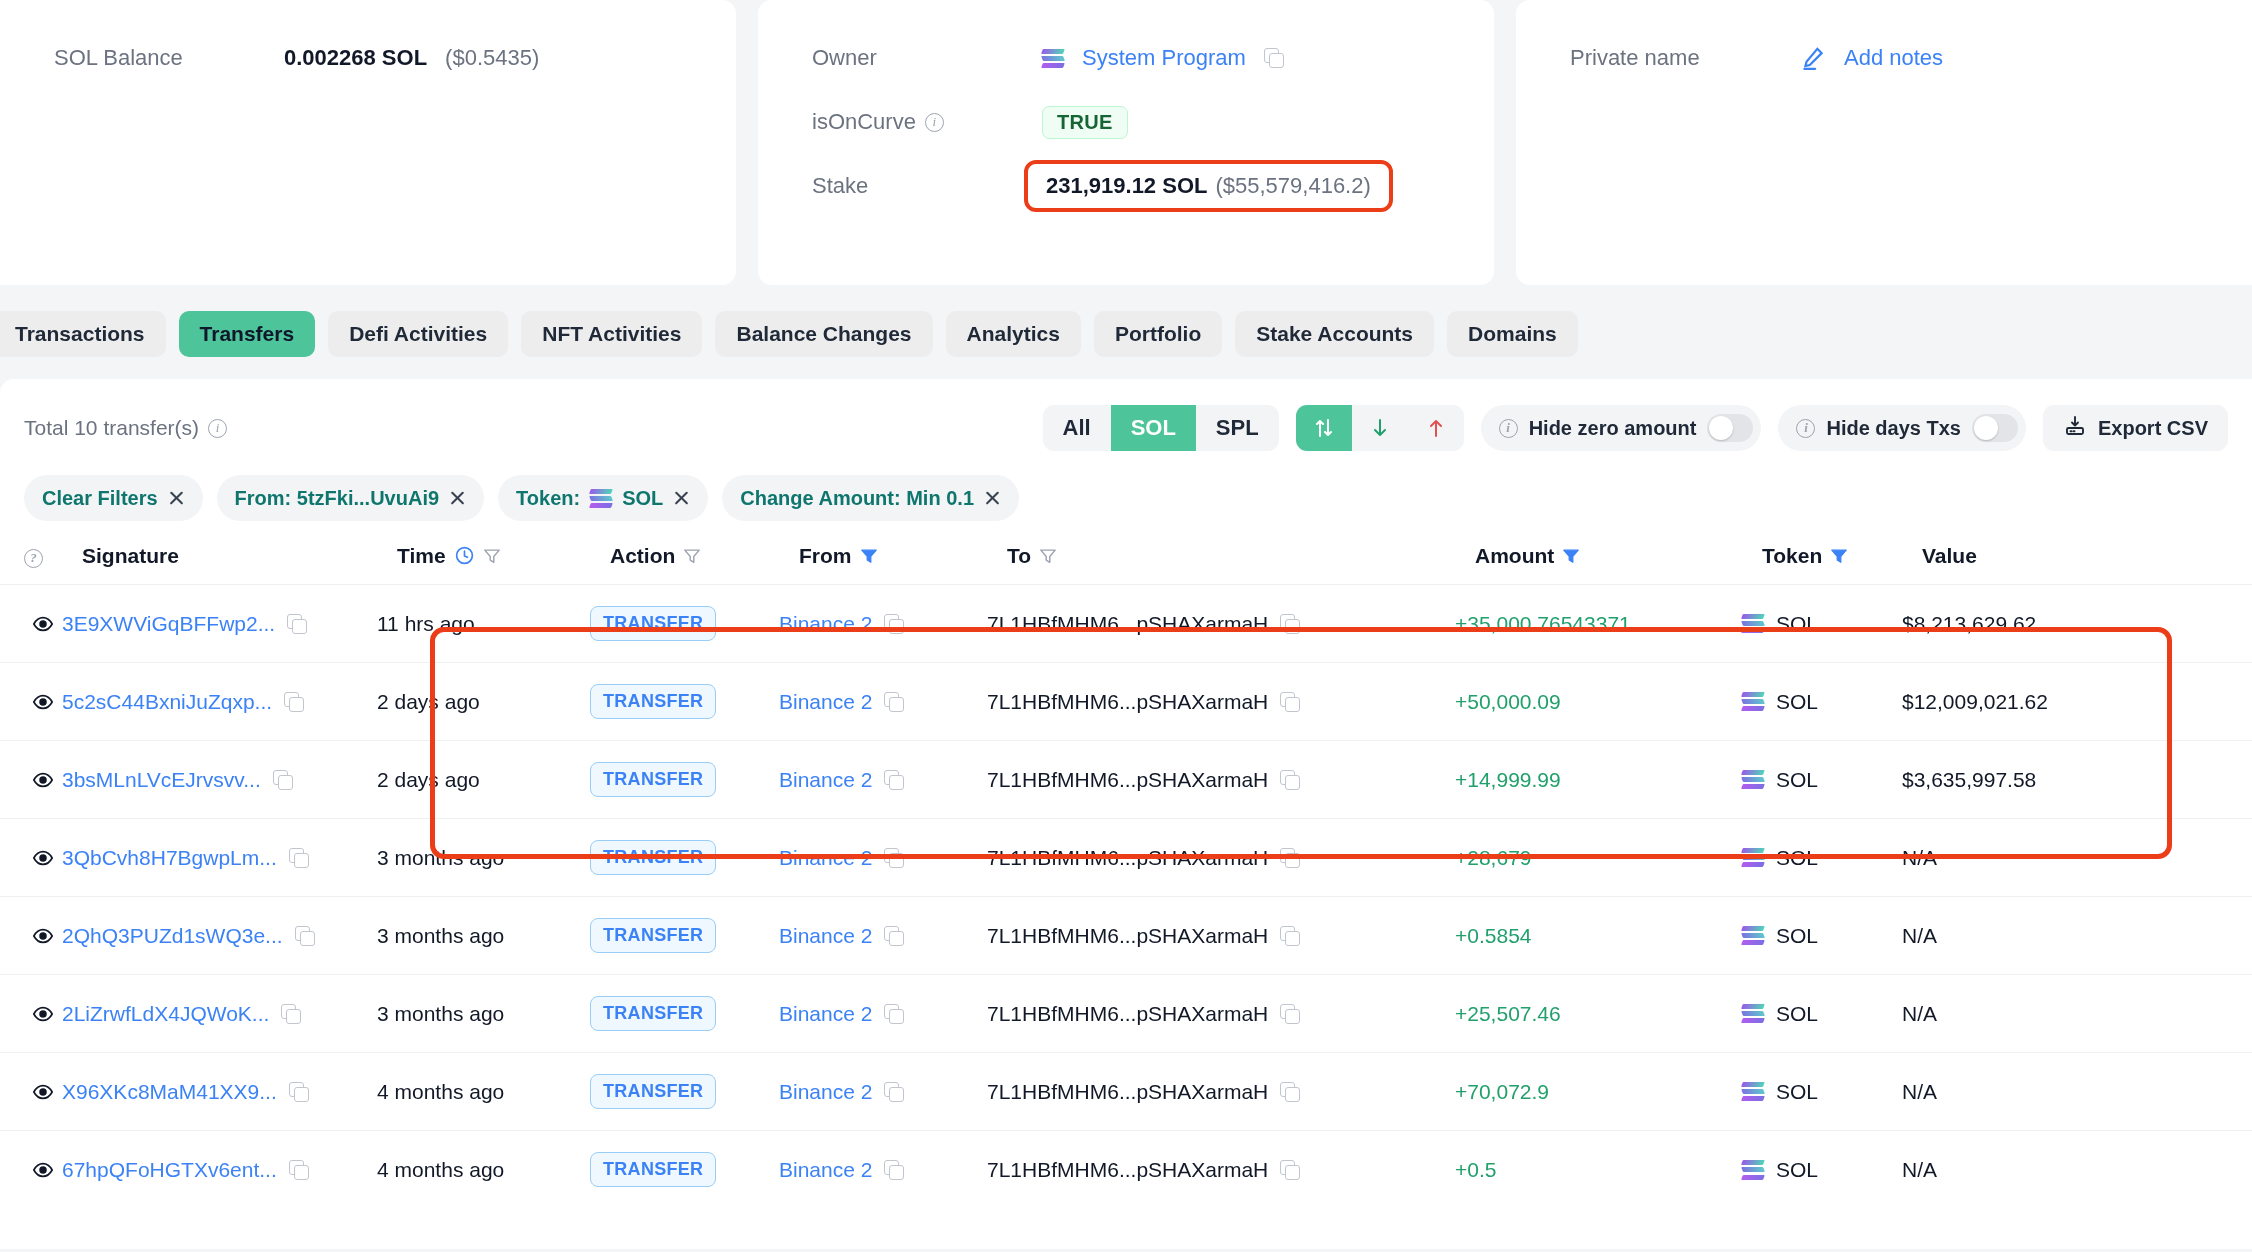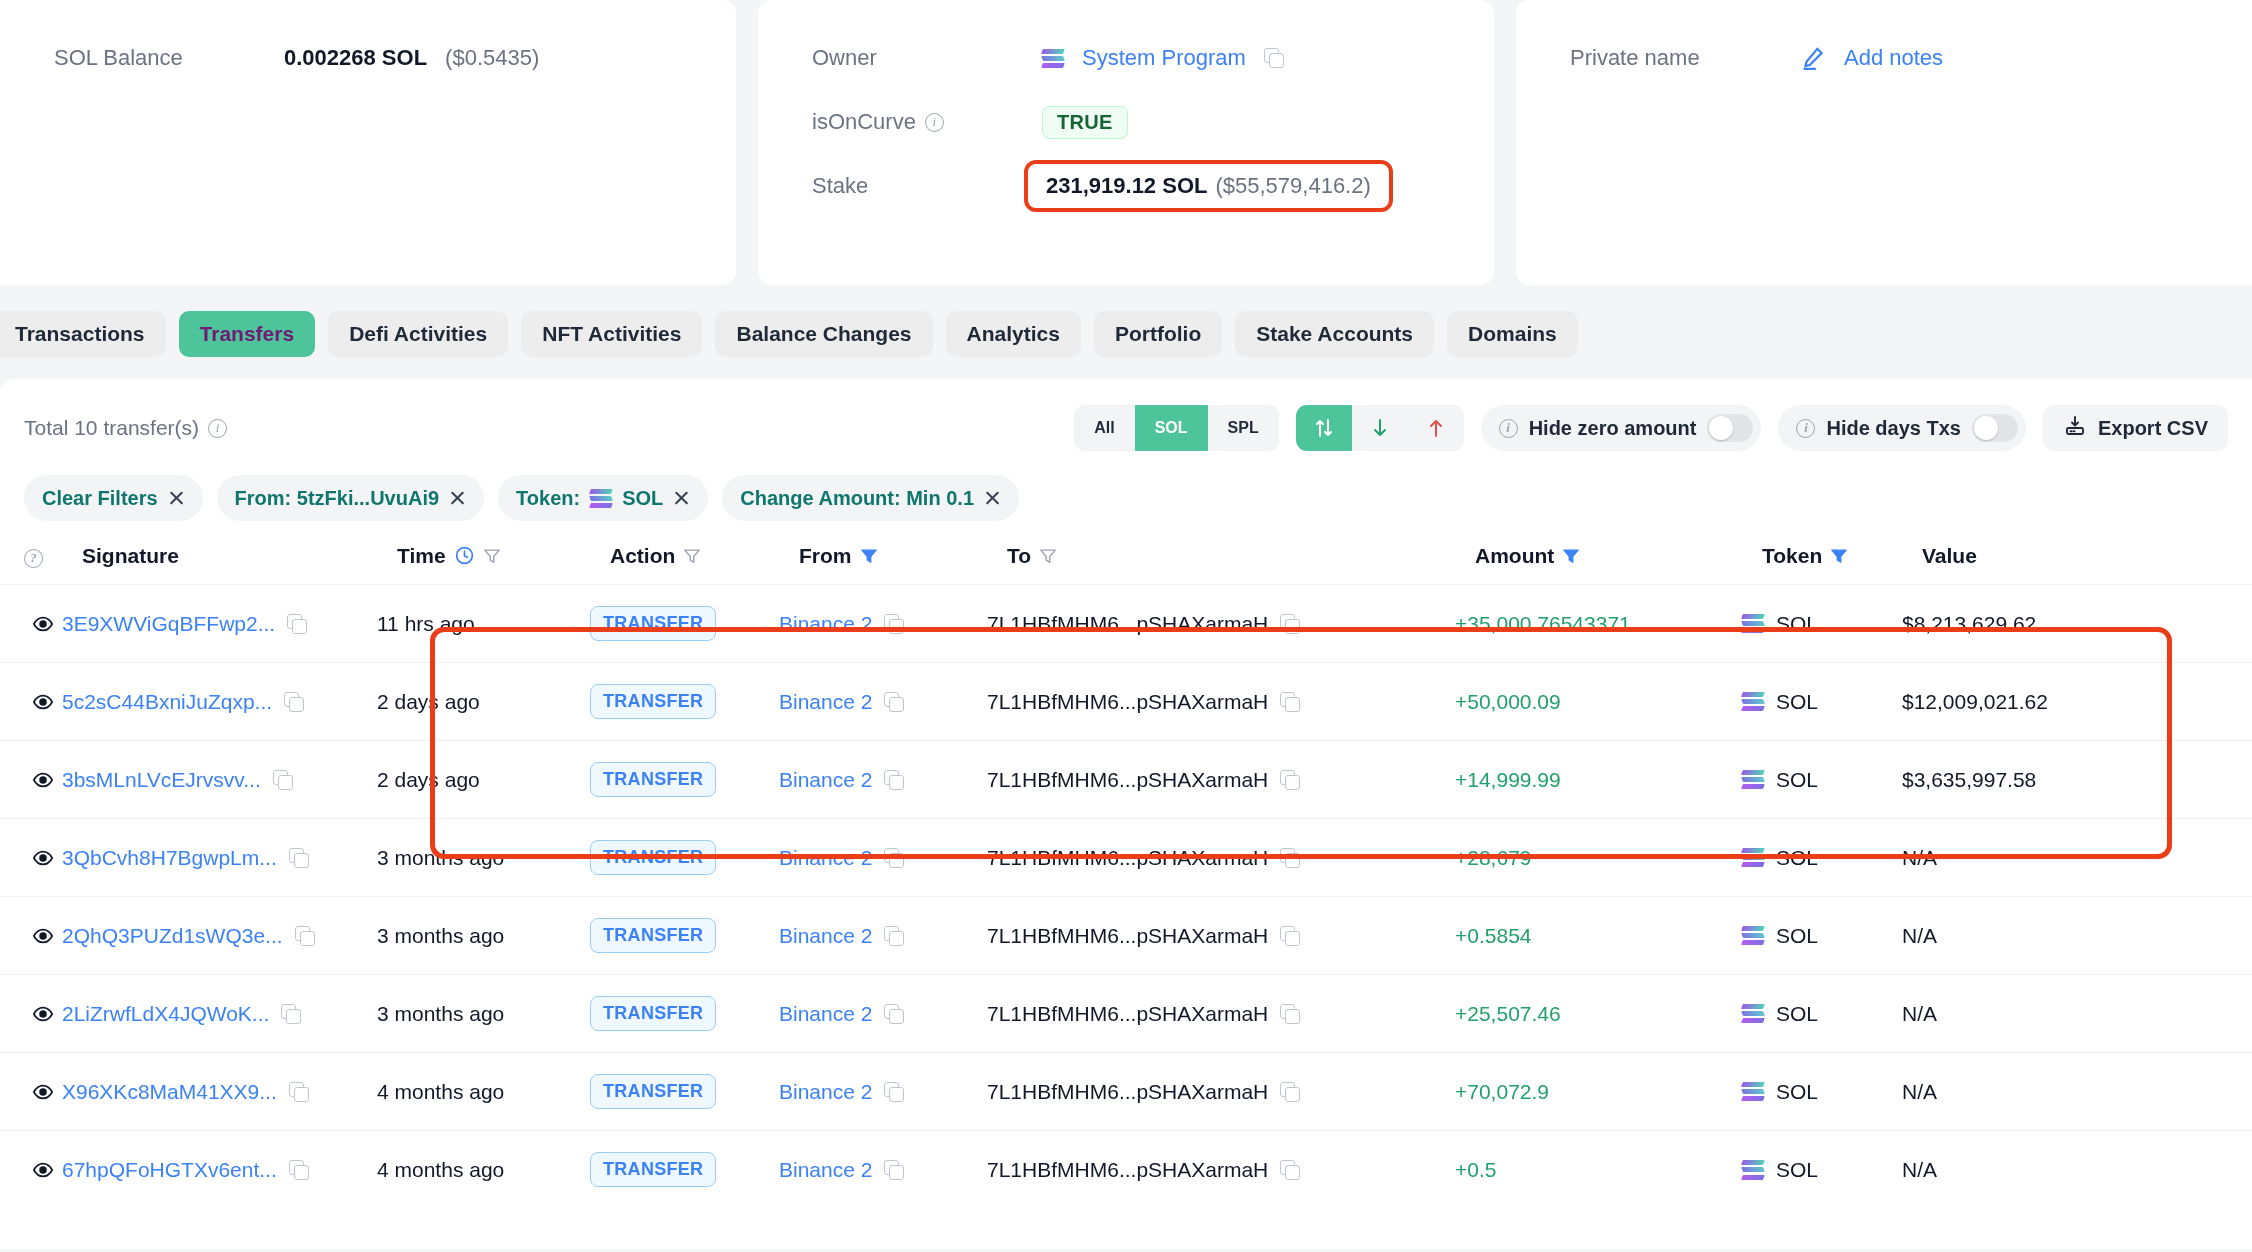--- a/index.html
+++ b/index.html
@@ -82,33 +82,33 @@
 
   
   .tabs { display: flex; gap: 13px; padding: 26px 12px 22px 0; }
   .tab {
     background: #ededee; color: #1f2937; border-radius: 10px;
     padding: 0 21px; height: 46px; line-height: 46px;
     font-size: 21px; font-weight: bold; white-space: nowrap;
     cursor: pointer;
   }
   .tab:first-child { border-radius: 0 10px 10px 0; padding-left: 15px; }
-  .tab.active { background: #4ec49a; color: #701a75; }
+  .tab.active { background: #4ec49a; color: #0f172a; }
 
   
   .panel { background: #fff; border-radius: 14px 0 0 0; padding: 0 0 0 0; height: 870px; }
 
   .toolrow { display: flex; align-items: center; justify-content: space-between; padding: 26px 24px 0 24px; }
   .total { color: #6b7280; font-size: 21px; display: flex; align-items: center; gap: 9px; }
 
   .tools { display: flex; align-items: center; gap: 17px; }
 
   .seg { display: flex; background: #f3f4f6; border-radius: 11px; overflow: hidden; height: 46px; }
   .seg > div {
-    padding: 0 20px; height: 46px; line-height: 46px; font-size: 16px; font-weight: bold;
+    padding: 0 20px; height: 46px; line-height: 46px; font-size: 22px; font-weight: bold;
     color: #1f2937; cursor: pointer; display: flex; align-items: center; justify-content: center;
   }
   .seg > div.on { background: #4ec49a; color: #fff; }
 
   .segarrow { display: flex; background: #f3f4f6; border-radius: 11px; overflow: hidden; height: 46px; }
   .segarrow > div { width: 56px; height: 46px; display: flex; align-items: center; justify-content: center; cursor: pointer; }
   .segarrow > div.on { background: #4ec49a; }
 
   .pill {
     background: #f3f4f6; border-radius: 23px; height: 46px;

